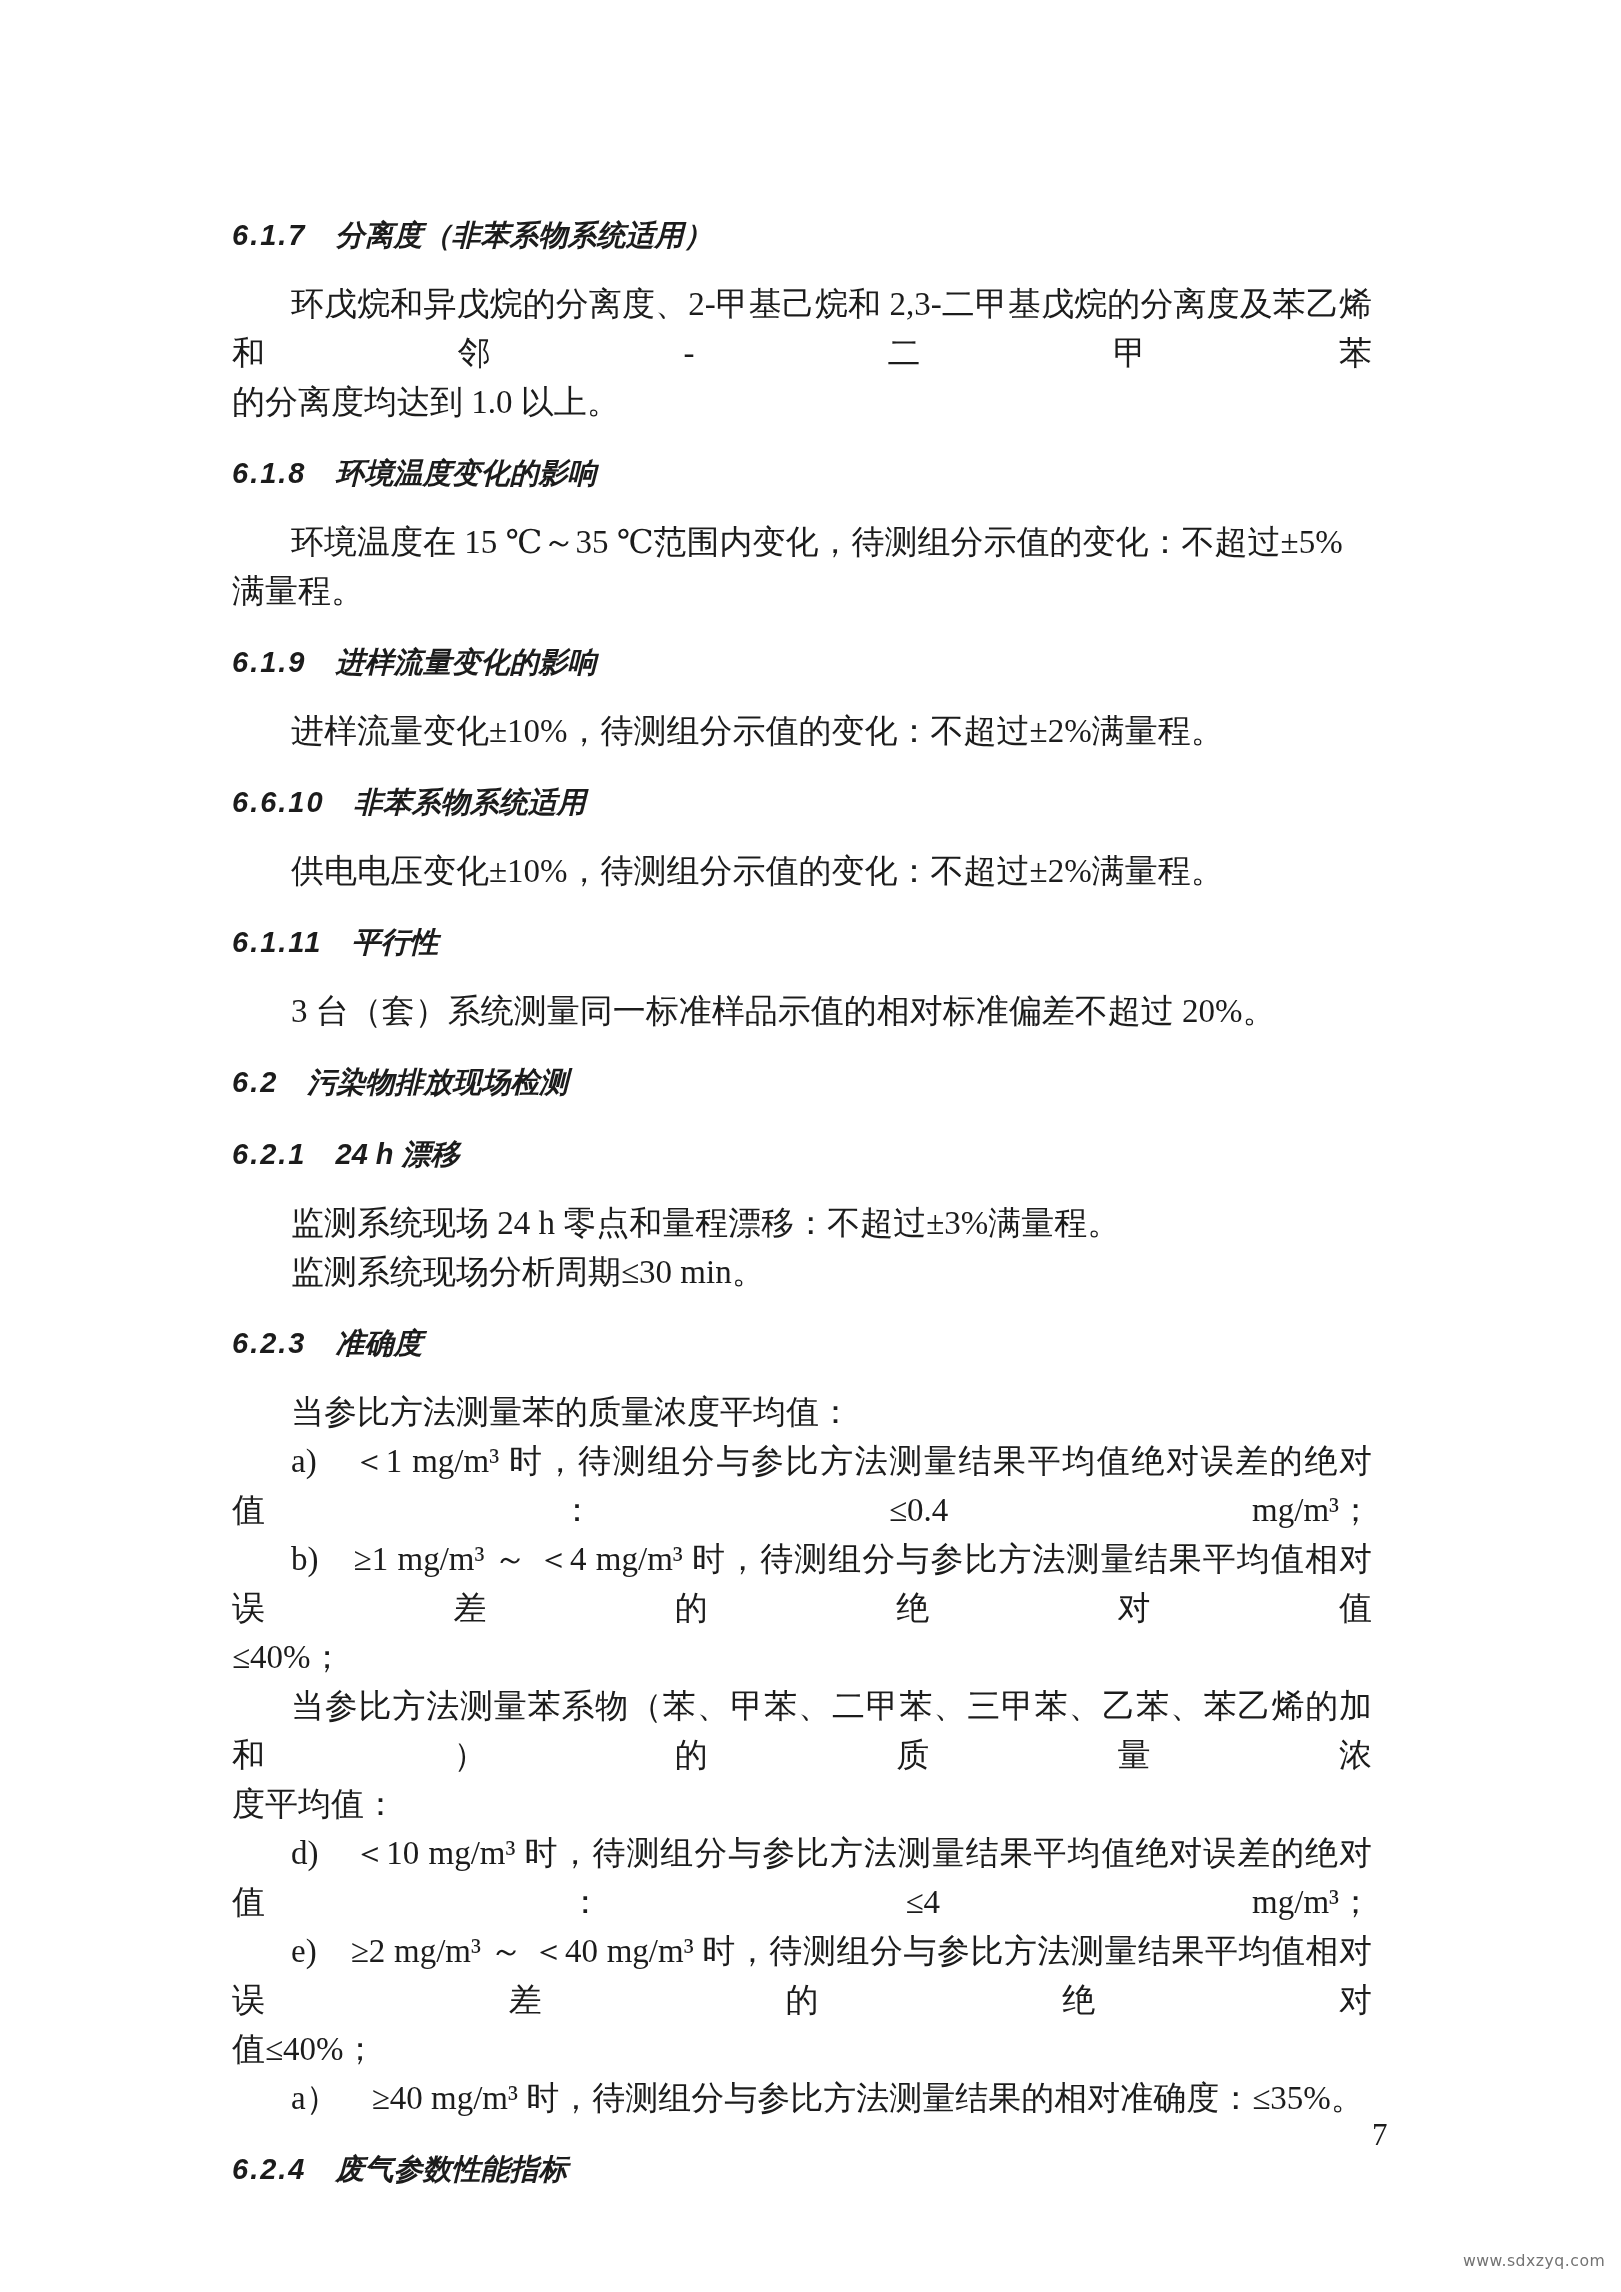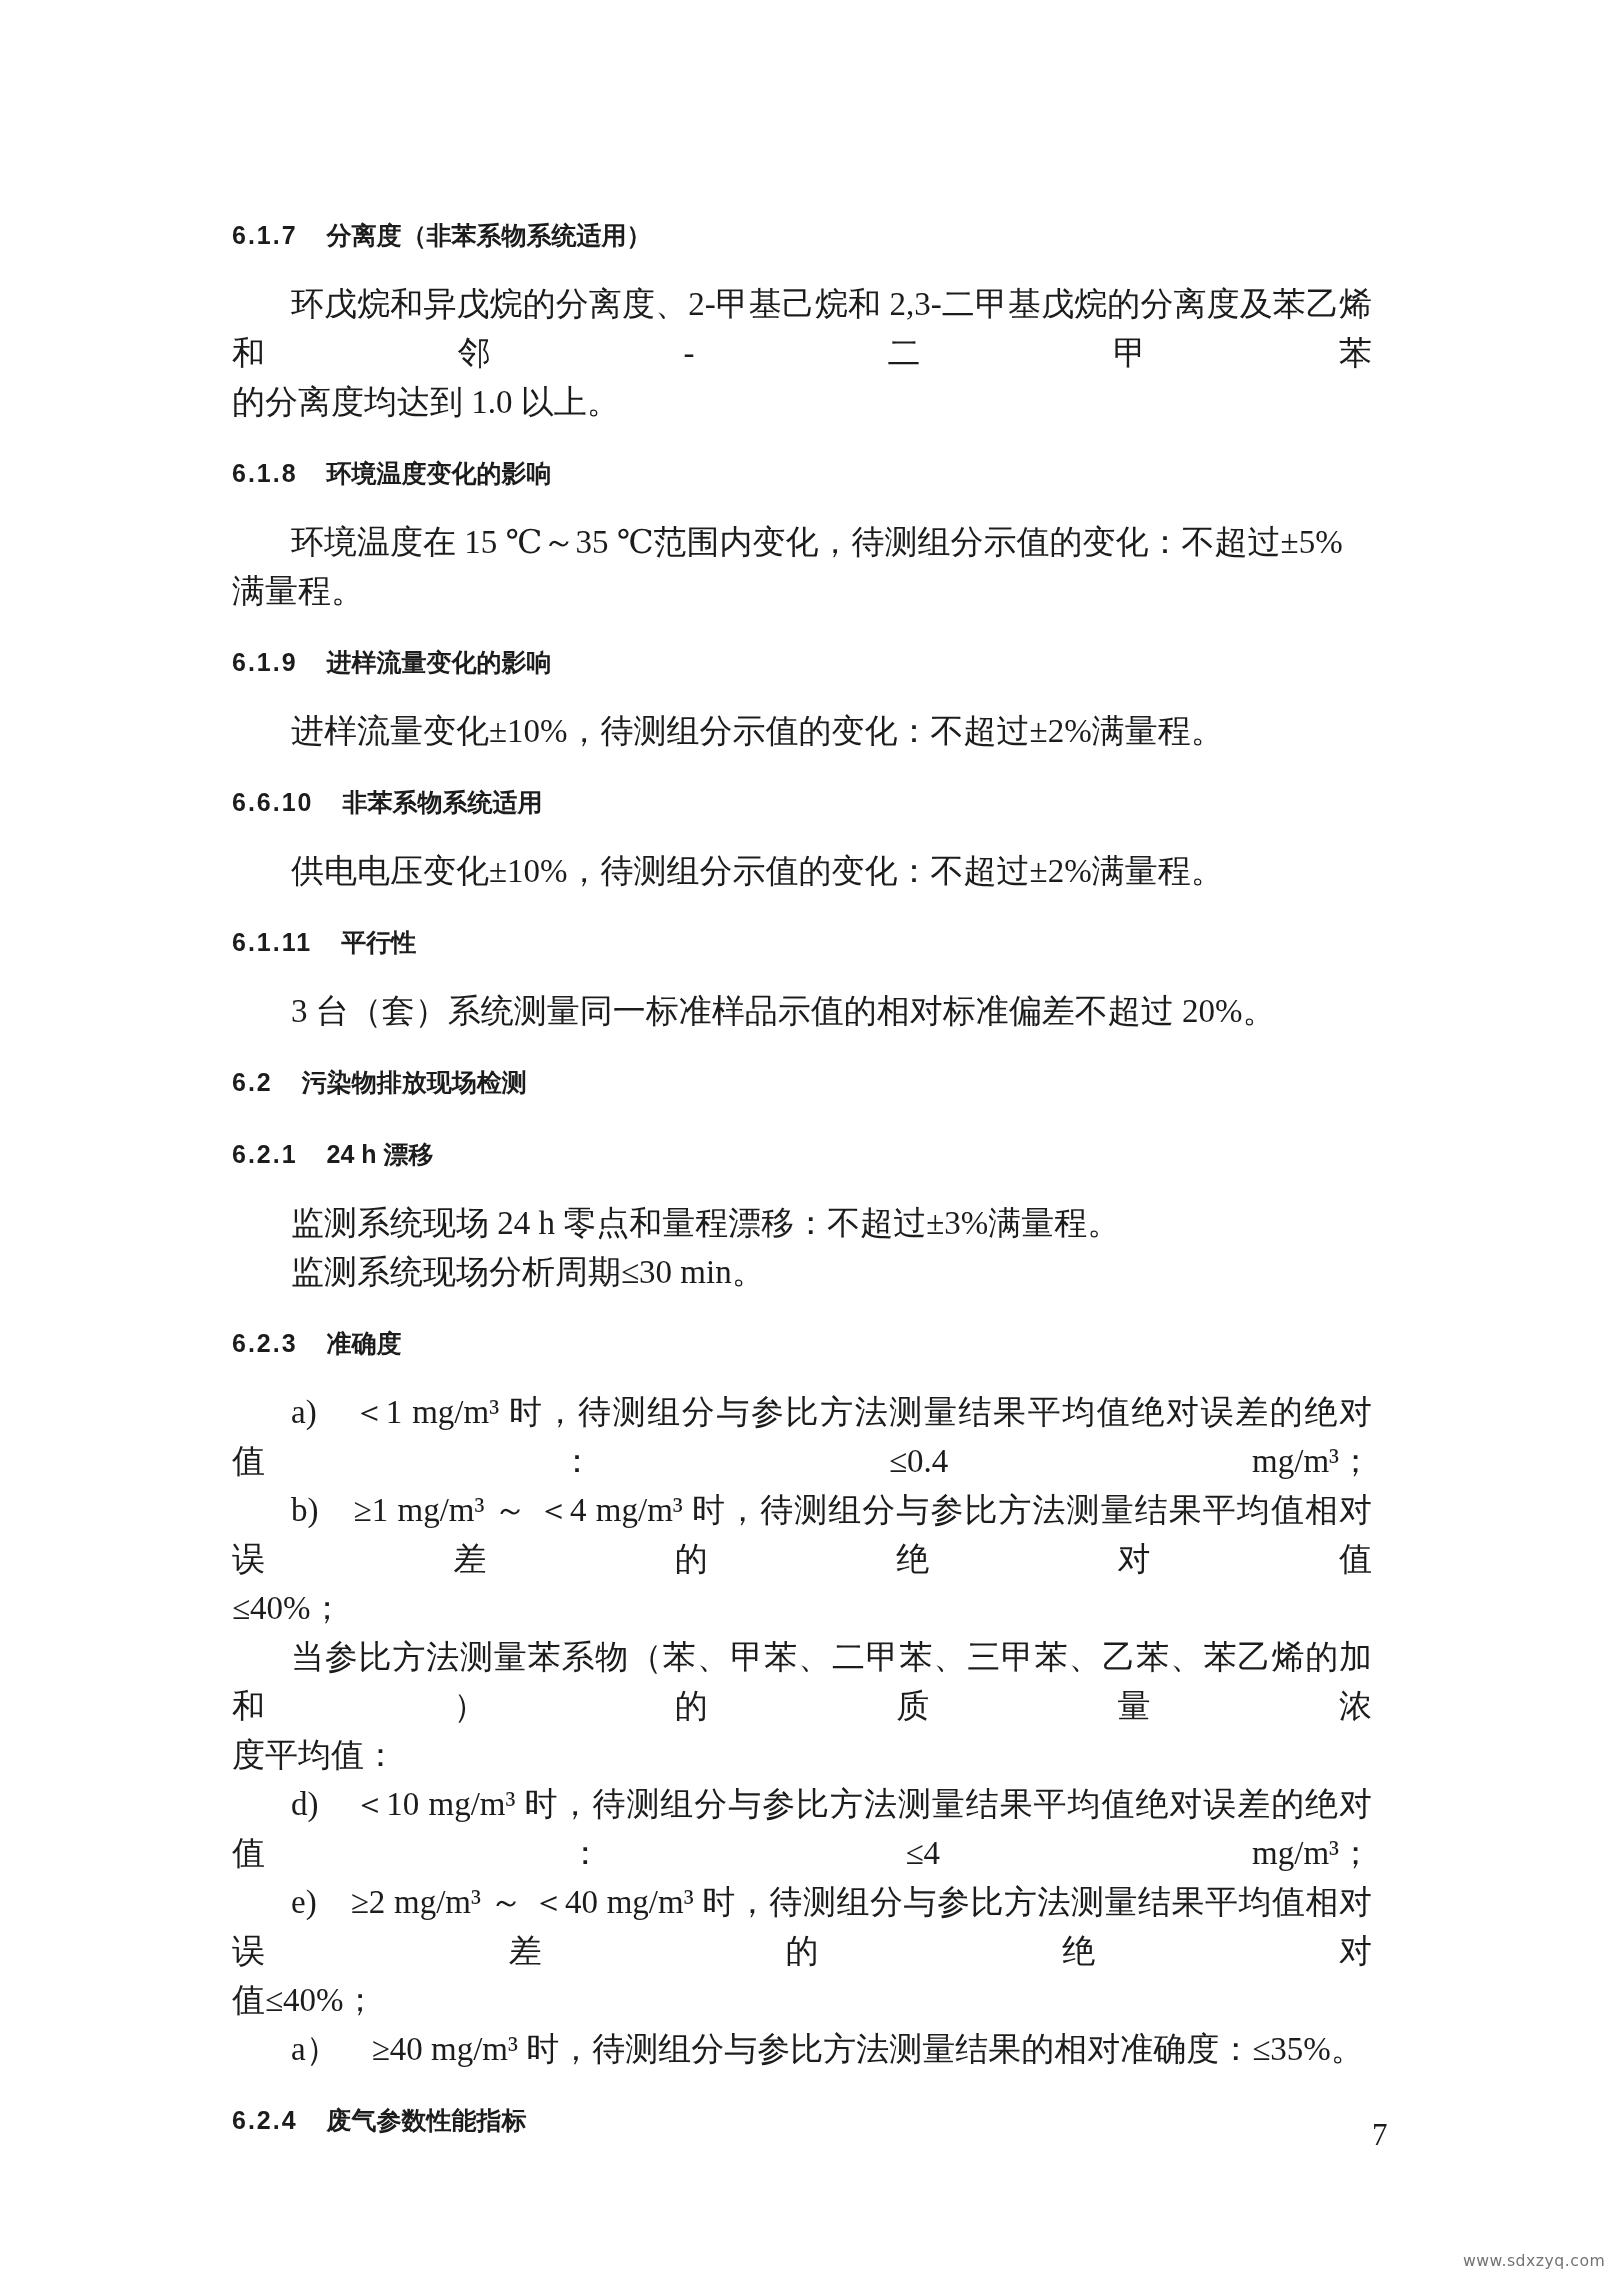--- a/index.html
+++ b/index.html
@@ -12,26 +12,27 @@
     font-family:"Liberation Serif","DejaVu Serif",serif;
     color:#1c1c1c;
   }
   .content{
     position:absolute;
     left:232px;top:211px;width:1140px;
   }
   .heading{
     font-family:"Liberation Sans","DejaVu Sans",sans-serif;
     font-weight:bold;
-    font-size:25px;
+    font-size:29px;
     line-height:49px;
     margin:22.5px 0 19.6px 0;
     display:flex;
     align-items:baseline;
     white-space:nowrap;
+    font-style:italic;
   }
   .heading:first-child{margin-top:0;}
   .heading .num{letter-spacing:2px;margin-right:29px;}
   .line{
     font-size:33px;
     line-height:49px;
     text-align:left;
   }
   .line.indent{text-indent:59px;}
   .line.fill{
@@ -101,20 +102,21 @@
       <span class="ttl">24 h 漂移</span>
     </div>
     <div class="line indent">监测系统现场 24 h 零点和量程漂移：不超过±3%满量程。</div>
 
     <div class="line indent">监测系统现场分析周期≤30 min。</div>
 
     <div class="heading">
       <span class="num">6.2.3</span>
       <span class="ttl">准确度</span>
     </div>
+    <div class="line indent">当参比方法测量苯的质量浓度平均值：</div>
     <div class="line indent fill">a)　＜1 mg/m³ 时，待测组分与参比方法测量结果平均值绝对误差的绝对值：≤0.4 mg/m³；</div>
     <div class="line indent fill">b)　≥1 mg/m³ ～ ＜4 mg/m³ 时，待测组分与参比方法测量结果平均值相对误差的绝对值</div>
     <div class="line">≤40%；</div>
     <div class="line indent fill">当参比方法测量苯系物（苯、甲苯、二甲苯、三甲苯、乙苯、苯乙烯的加和）的质量浓</div>
     <div class="line">度平均值：</div>
     <div class="line indent fill">d)　＜10 mg/m³ 时，待测组分与参比方法测量结果平均值绝对误差的绝对值：≤4 mg/m³；</div>
     <div class="line indent fill">e)　≥2 mg/m³ ～ ＜40 mg/m³ 时，待测组分与参比方法测量结果平均值相对误差的绝对</div>
     <div class="line">值≤40%；</div>
     <div class="line indent">a）　≥40 mg/m³ 时，待测组分与参比方法测量结果的相对准确度：≤35%。</div>
 

